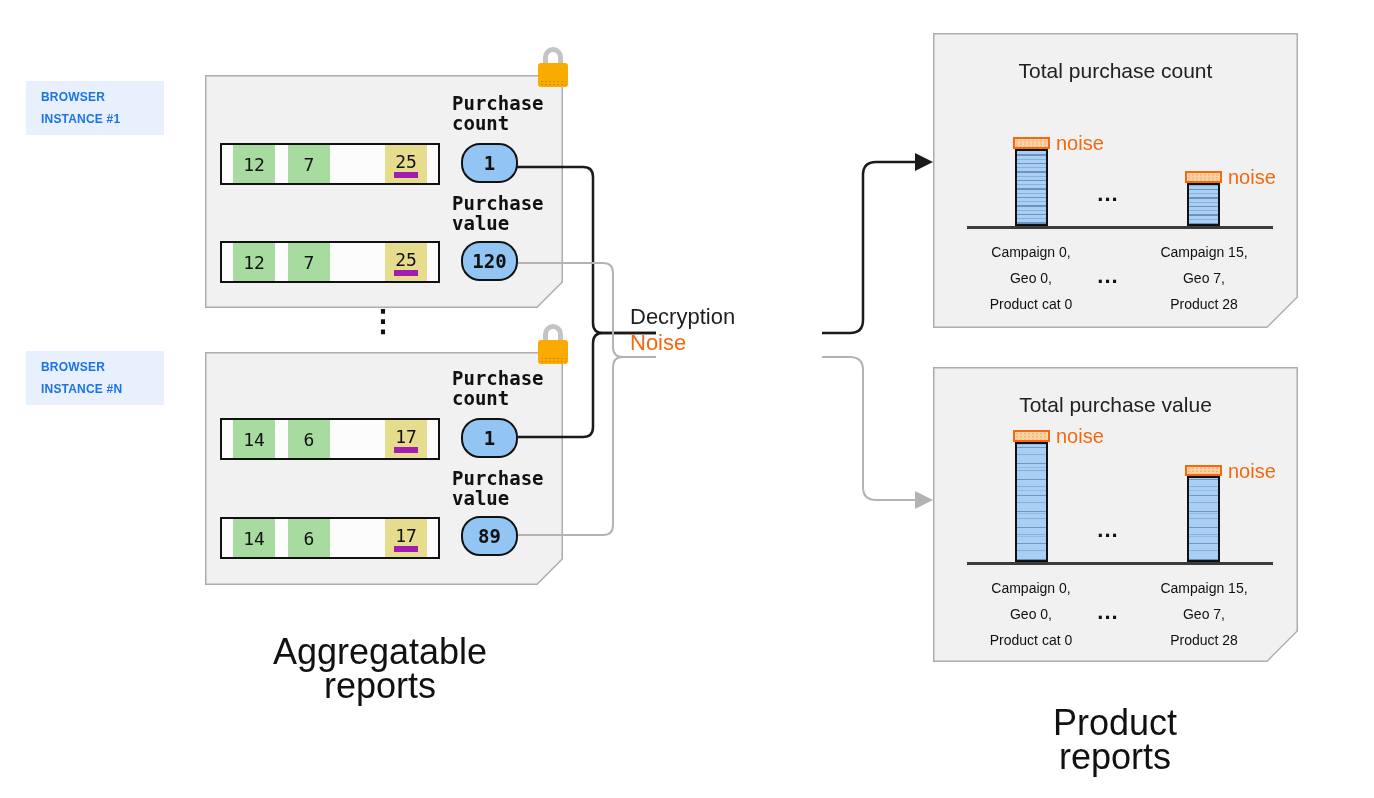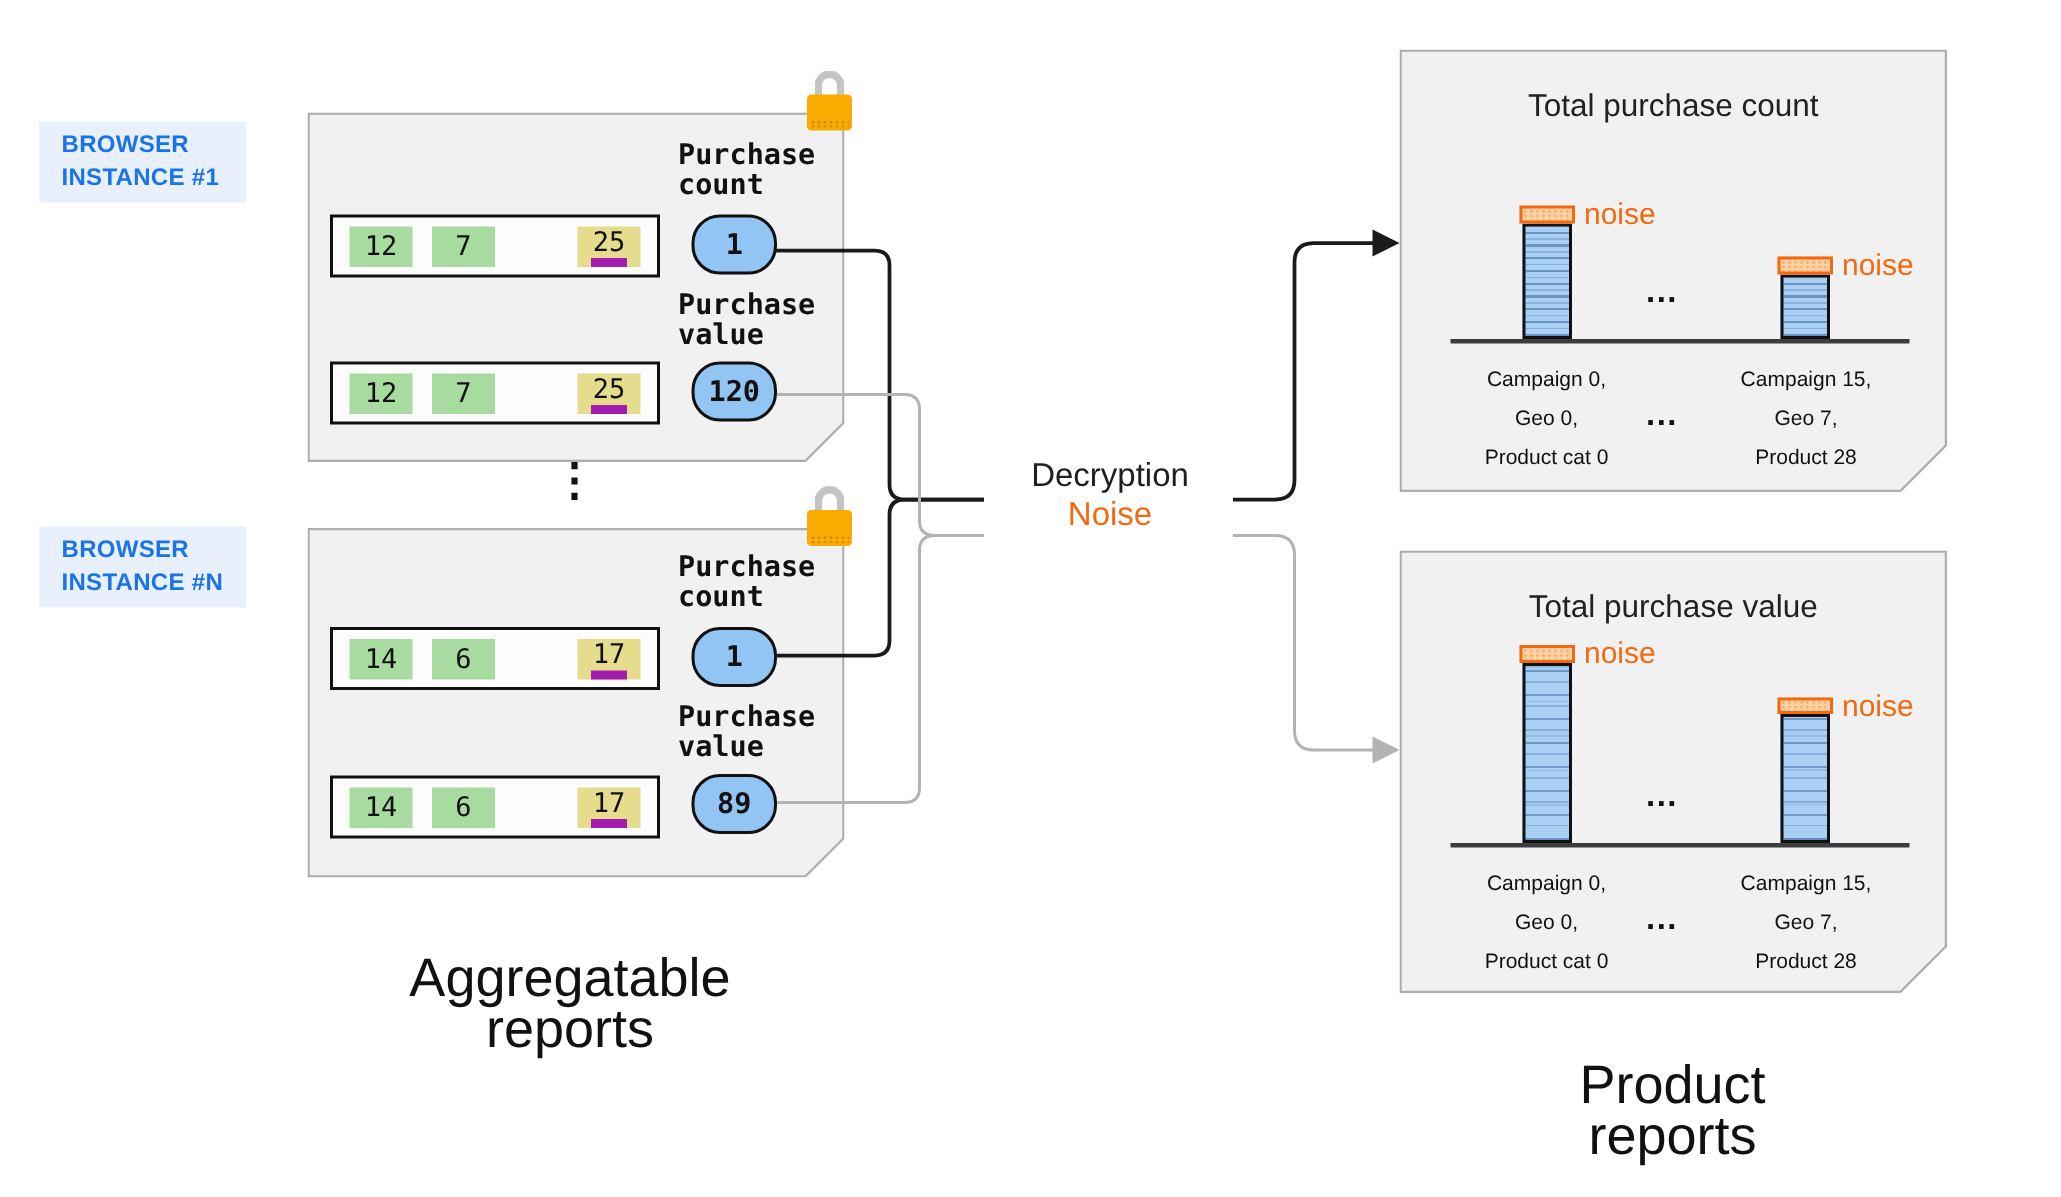--- a/index.html
+++ b/index.html
@@ -2,31 +2,31 @@
 <html style="--badge-bg: #e8f0fe; --badge-text: #1a73e8; --chip-green: #a8dba0; --chip-yellow: #e5dc8e; --circle-blue: #92c5f4; --lock-orange: #f9ab00; --noise-orange: #f4690f; --bar-blue: #aacff4;"><head>
 <meta charset="utf-8">
 <style>
   html,body{margin:0;padding:0;background:#ffffff;}
   .canvas{position:relative;width:1374px;height:798px;background:#fff;overflow:hidden;
           font-family:"Liberation Sans",sans-serif;color:#1f1f1f;}
   .abs{position:absolute;}
 
   
   .badge{background:var(--badge-bg,#e8f0fe);color:var(--badge-text,#1a73e8);
-         font-weight:bold;font-size:16px;line-height:22px;padding:5px 0 5px 15px;
+         font-weight:bold;font-size:12px;line-height:22px;padding:5px 0 5px 15px;
          width:123px;height:44px;letter-spacing:.2px;}
 
   
   .card{position:absolute;}
   .card svg{position:absolute;left:0;top:0;}
 
   
   .data-row{position:absolute;display:flex;align-items:center;box-sizing:border-box;
             width:220px;height:42px;background:#fcfcfc;border:2.5px solid #111;padding:0 11px;}
-  .chip{width:42px;height:27px;display:flex;align-items:center;justify-content:center;
+  .chip{width:42px;height:38px;display:flex;align-items:center;justify-content:center;
         font-family:"DejaVu Sans Mono",monospace;font-size:18px;color:#111;}
   .chip.green{background:var(--chip-green,#a8dba0);}
   .chip.yellow{background:var(--chip-yellow,#e5dc8e);margin-left:auto;}
   .chip .u{border-bottom:6px solid #a21caf;padding:0 1px 0px 1px;}
 
   
   .metric-label{position:absolute;font-family:"DejaVu Sans Mono",monospace;font-weight:bold;
                 font-size:19px;line-height:20px;color:#111;white-space:pre-line;}
   .value-circle{position:absolute;width:57px;height:40px;box-sizing:border-box;
                 background:var(--circle-blue,#92c5f4);border:2.5px solid #111;border-radius:19px;
@@ -39,21 +39,21 @@
                  border:5px solid #c4c4c4;border-bottom:none;border-radius:10px 10px 0 0;}
   .lock .body{position:absolute;left:0;top:16px;width:30px;height:24px;border-radius:3px;
               background:var(--lock-orange,#f9ab00);}
   .lock .body::after{content:"";position:absolute;left:2px;right:2px;bottom:2px;height:5px;
               background-image:radial-gradient(rgba(180,110,0,.55) 1px,transparent 1.2px);
               background-size:4px 3px;}
 
   .v-ellipsis{font-size:30px;font-weight:bold;color:#111;line-height:30px;}
 
   
-  .process{width:220px;text-align:center;font-size:22px;line-height:26px;}
+  .process{width:220px;font-size:22px;line-height:26px;}
   .process .noise{color:var(--noise-orange,#f4690f);}
 
   .caption{text-align:center;font-size:36px;line-height:34px;color:#111;}
 
   .chart-title{position:absolute;left:0;right:0;top:26px;text-align:center;font-size:21px;color:#212121;}
 
   .chart{position:absolute;left:34px;top:0;width:306px;height:295px;}
   .axis{position:absolute;left:0;width:306px;height:2.5px;background:#3c3c3c;}
   .bar{position:absolute;box-sizing:border-box;width:33px;border:2px solid #111;
        background-color:var(--bar-blue,#aacff4);}

